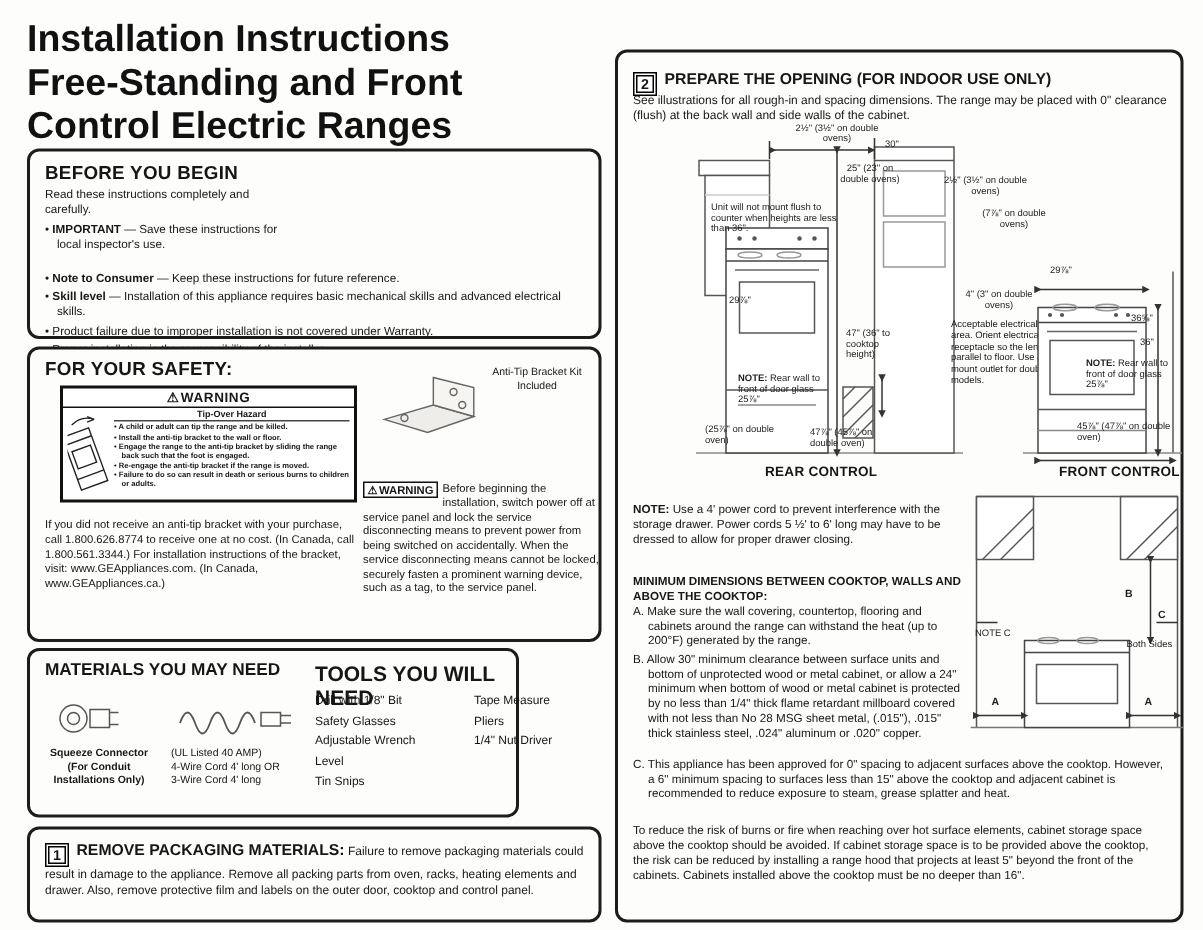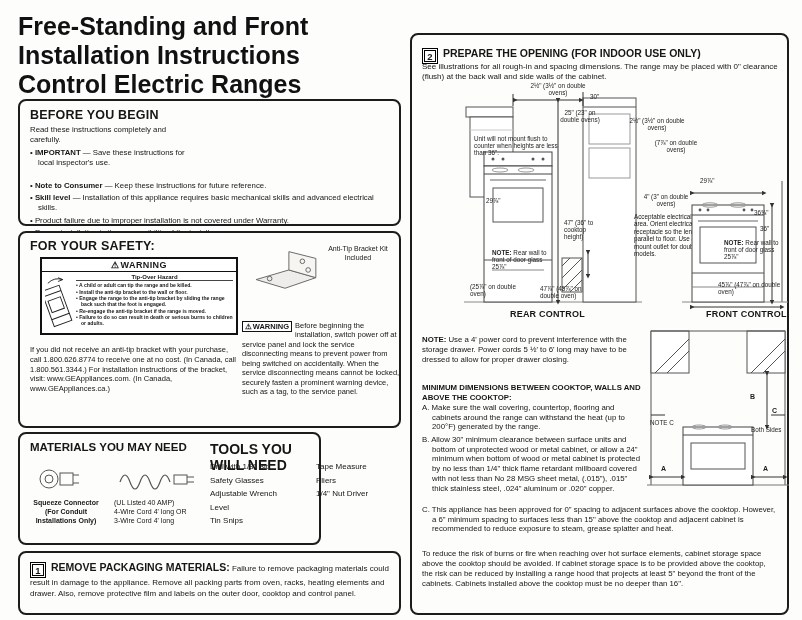--- a/index.html
+++ b/index.html
@@ -35,21 +35,21 @@
   .tip-bullets li { font-size:5.1px; line-height:1.18; font-weight:bold; padding-left:5px; text-indent:-5px; margin-bottom:.5px; }
   .tip-bullets li::before { content:"• "; }
   .bracket-art { position:absolute; left:232px; top:10px; width:68px; height:52px; }
   .bracket-label { position:absolute; left:300px; top:12px; width:76px; font-size:7px; line-height:1.25; text-align:center; }
   .warn2 { position:absolute; left:222px; top:88px; width:158px; font-size:7.5px; line-height:1.26; }
   .warn2-label { float:left; font-weight:bold; border:1.2px solid #111; padding:0 2px; margin:0 3px 1px 0; font-size:7.5px; background:#fff; }
   .no-bracket { position:absolute; left:10px; top:112px; width:206px; font-size:7.5px; line-height:1.3; }
   .warn-tri { font-weight:bold; margin-right:1px; }
 
   
-  .mat-box { left:18px; top:432px; width:303px; height:113px; }
+  .mat-box { left:18px; top:432px; width:328px; height:113px; }
   .mat-h { position:absolute; left:10px; top:7px; font-size:11.5px; font-weight:bold; }
   .tools-h { position:absolute; left:190px; top:7px; font-size:14px; font-weight:bold; }
   .squeeze-art { position:absolute; left:16px; top:28px; width:46px; height:34px; }
   .squeeze-label { position:absolute; left:4px; top:64px; width:84px; font-size:7px; font-weight:bold; text-align:center; line-height:1.3; }
   .cord-art { position:absolute; left:96px; top:30px; width:82px; height:30px; }
   .cord-label { position:absolute; left:94px; top:64px; width:92px; font-size:7px; line-height:1.3; }
   .tools-col { position:absolute; top:28px; font-size:8px; list-style:none; }
   .tools-col li { margin-bottom:4.5px; }
   .tools-col1 { left:190px; width:102px; }
   .tools-col2 { left:296px; width:84px; }
@@ -82,22 +82,22 @@
   .abc .dlab { font-size:7px; font-weight:bold; }
   .abc .note-c, .abc .both-sides { font-weight:normal; font-size:6.3px; }
   svg { display:block; }
 </style>
 </head>
 <body>
 
 <div class="page">
 
   <header class="title">
+    <div>Installation Instructions</div>
     <div>Free-Standing and Front</div>
-    <div>Installation Instructions</div>
     <div>Control Electric Ranges</div>
   </header>
 
   <section class="box byb-box">
     <div class="h1">BEFORE YOU BEGIN</div>
     <div class="byb-cols">
       <div class="byb-left">
         <p class="t8 byb-intro">Read these instructions completely and carefully.</p>
         <ul class="bullets t8">
           <li><b>IMPORTANT</b> <span>— Save these instructions for local inspector's use.</span></li>

